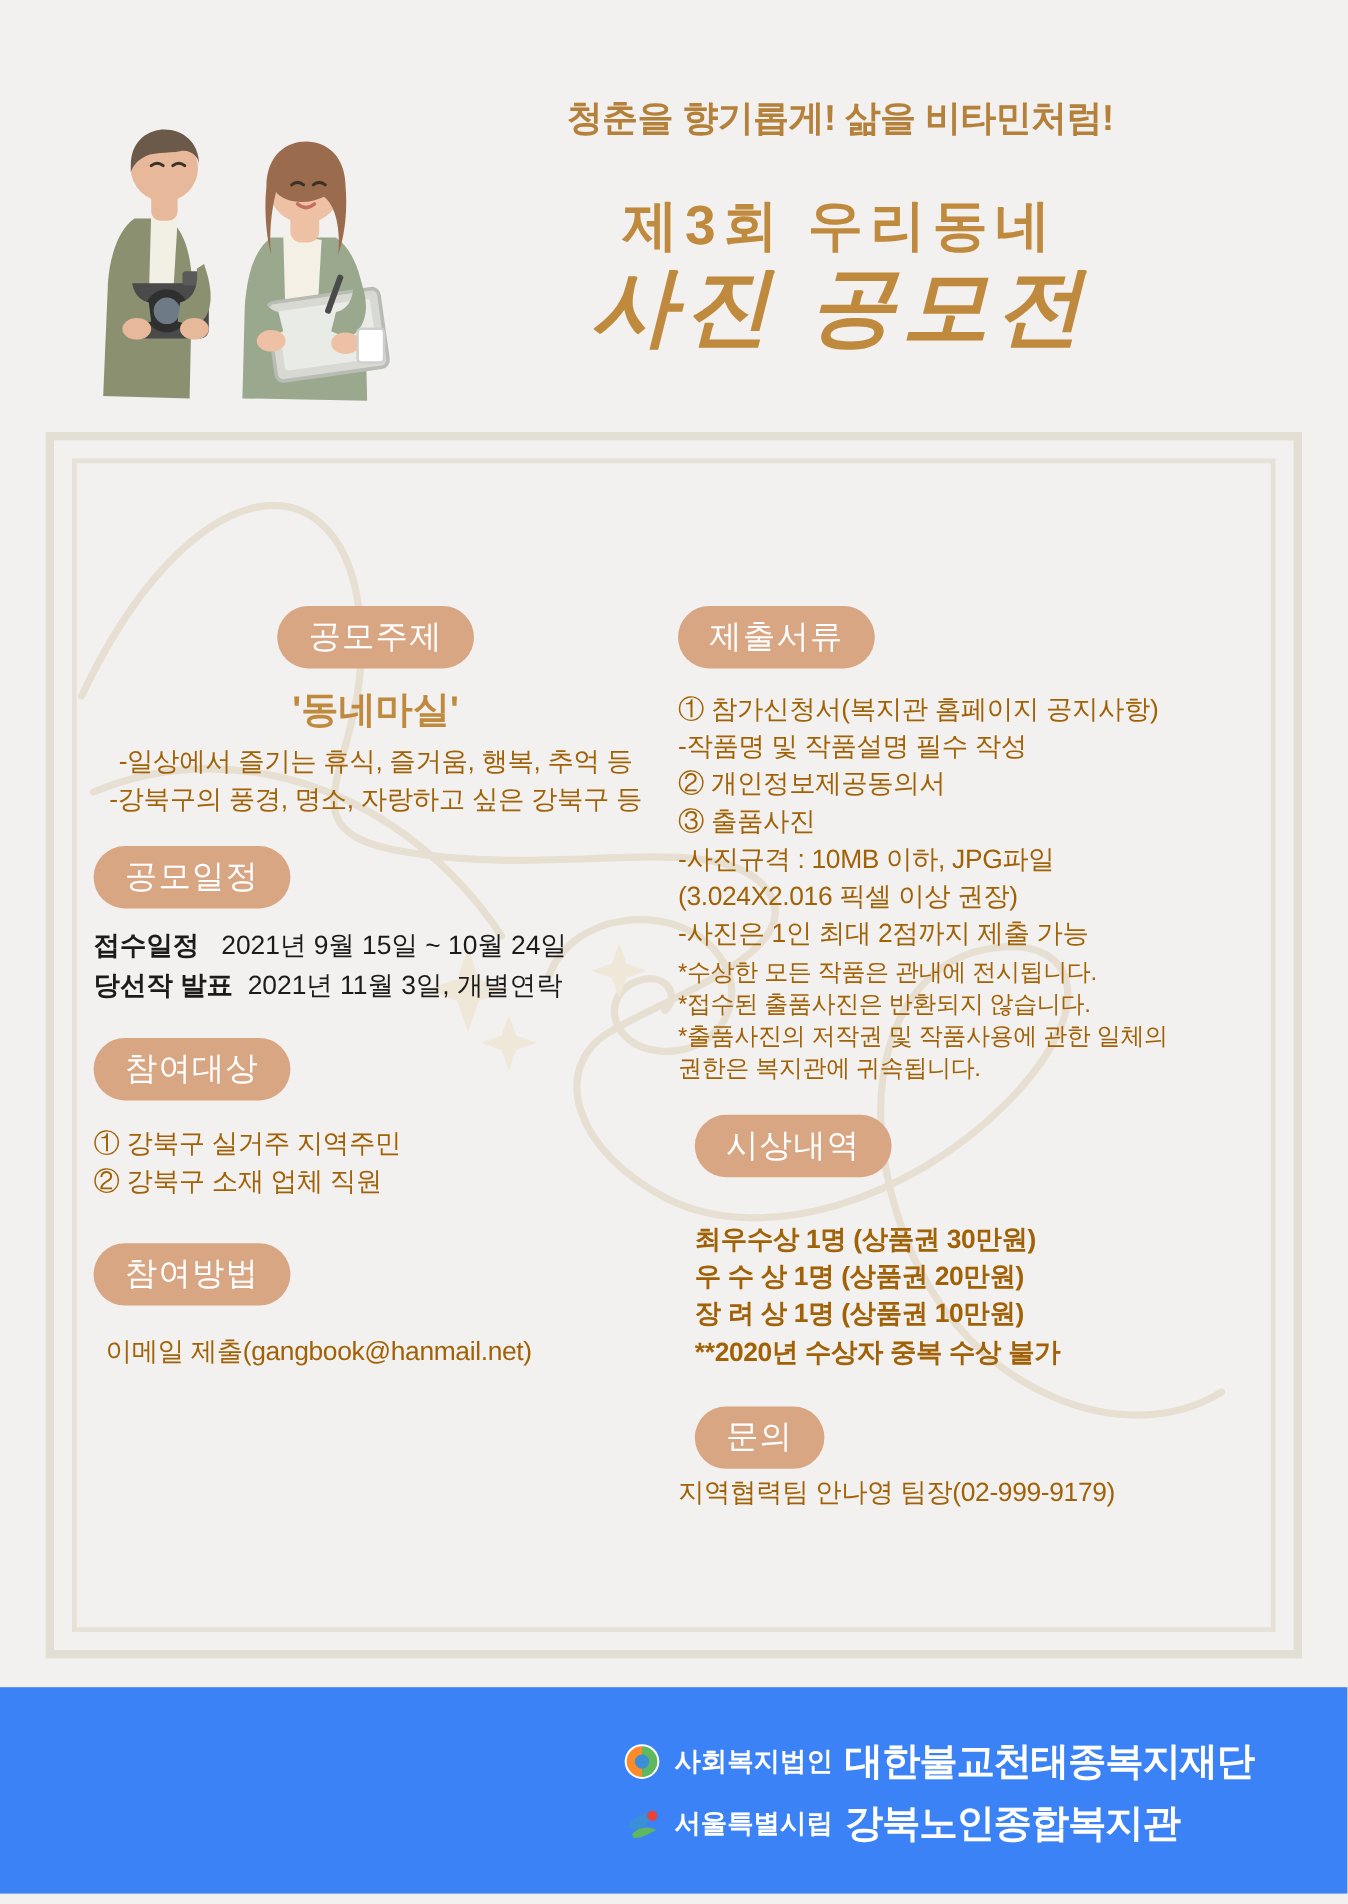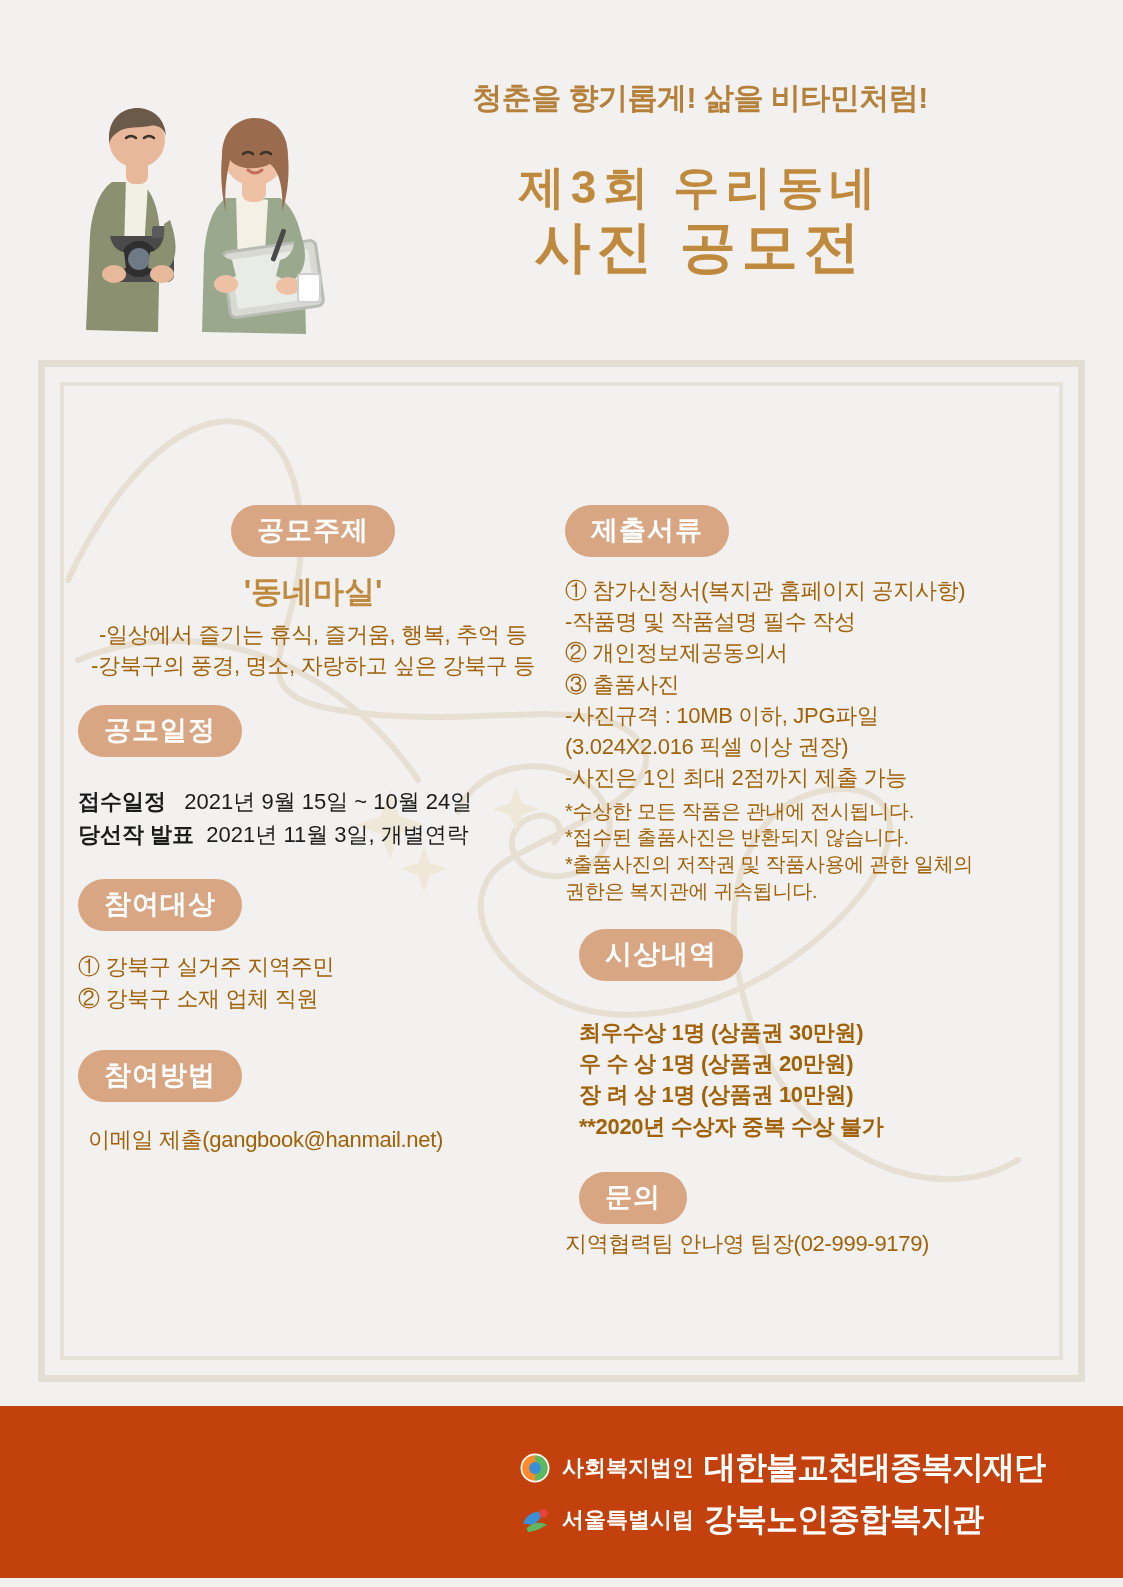--- a/index.html
+++ b/index.html
@@ -27,21 +27,21 @@
   .main-title {
     position: absolute;
     top: 160px; left: 350px; width: 700px;
     text-align: center;
     color: #c08a3e;
     font-weight: bold;
     line-height: 1.18;
     letter-spacing: 6px;
   }
   .main-title .l1 { font-size: 46px; display: block; }
-  .main-title .l2 { font-size: 56px; display: block; }
+  .main-title .l2 { font-size: 72px; display: block; font-style: italic; }
 
   
   .illus { position: absolute; top: 60px; left: 40px; width: 330px; height: 290px; }
   .illus svg { display: block; }
 
   
   .frame-outer {
     position: absolute;
     top: 360px; left: 38px;
     width: 1047px; height: 1022px;
@@ -59,21 +59,21 @@
   .squiggle { position: absolute; top: 360px; left: 38px; width: 1047px; height: 1022px; }
 
   
   .col-left  { position: absolute; top: 505px; left: 78px;  width: 470px; }
   .col-right { position: absolute; top: 505px; left: 565px; width: 490px; }
 
   .pill {
     display: inline-block;
     background: #d9a684;
     color: #ffffff;
-    font-weight: bold;
+    font-weight: normal;
     font-size: 27px;
     padding: 7px 26px 9px;
     border-radius: 26px;
     letter-spacing: 1px;
   }
 
   .blk { margin-bottom: 6px; }
   .body {
     font-size: 22px;
     color: #a16207;
@@ -89,21 +89,21 @@
   .center { text-align: center; }
   .b { font-weight: bold; }
   .sched-row { font-size: 22px; color: #1b1b1b; line-height: 1.5; }
   .sched-row .lbl { font-weight: bold; }
 
   
   .footer {
     position: absolute;
     bottom: 0; left: 0;
     width: 1123px; height: 172px;
-    background: #c2410c;
+    background: #3b82f6;
   }
   .footer-inner {
     position: absolute;
     right: 78px; top: 40px;
     display: flex; flex-direction: column; gap: 8px;
   }
   .f-row { display: flex; align-items: center; gap: 10px; }
   .f-small { font-size: 22px; color: #ffffff; font-weight: bold; }
   .f-big { font-size: 32px; color: #ffffff; font-weight: bold; letter-spacing: -1px; }
   .f-logo { width: 34px; height: 34px; }
@@ -191,21 +191,21 @@
       <div class="center">
         <span class="pill">공모주제</span>
       </div>
       <div class="theme-quote">'동네마실'</div>
       <div class="body center">-일상에서 즐기는 휴식, 즐거움, 행복, 추억 등
 -강북구의 풍경, 명소, 자랑하고 싶은 강북구 등</div>
     </div>
 
     <div class="blk" style="margin-top:24px">
       <span class="pill">공모일정</span>
-      <div style="margin-top:28px">
+      <div style="margin-top:14px">
         <div class="sched-row">
           <span class="lbl">접수일정</span>
           &nbsp;&nbsp;<span>2021년 9월 15일 ~ 10월 24일</span>
         </div>
         <div class="sched-row">
           <span class="lbl">당선작 발표</span>
           &nbsp;<span>2021년 11월 3일, 개별연락</span>
         </div>
       </div>
     </div>

